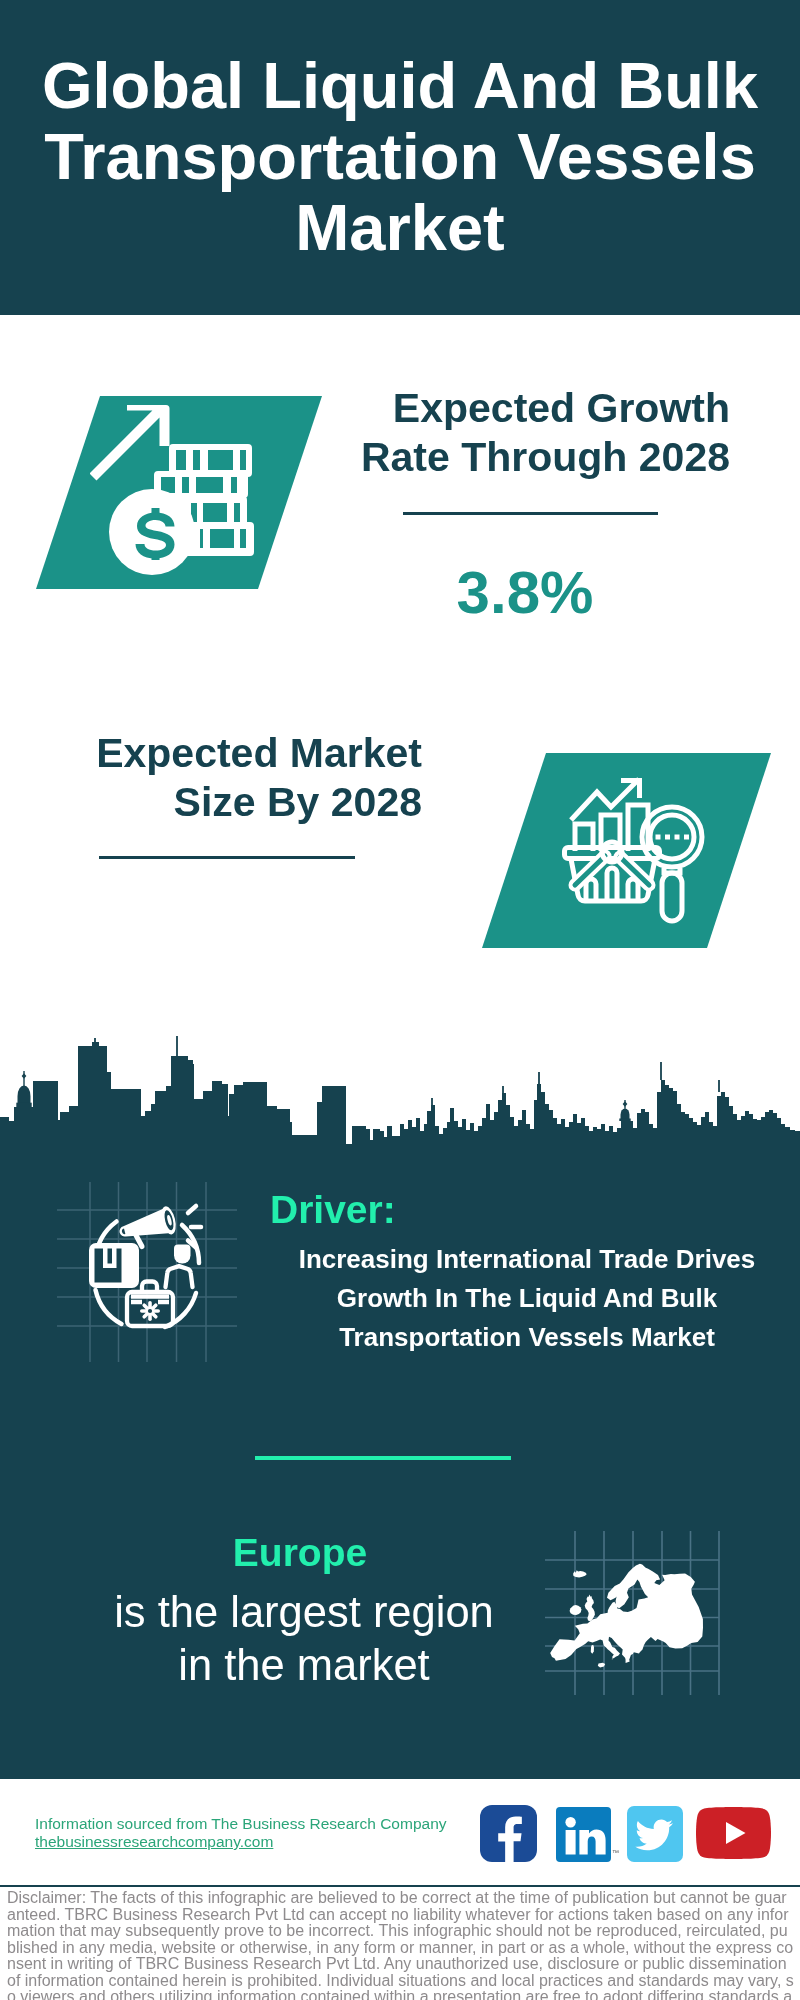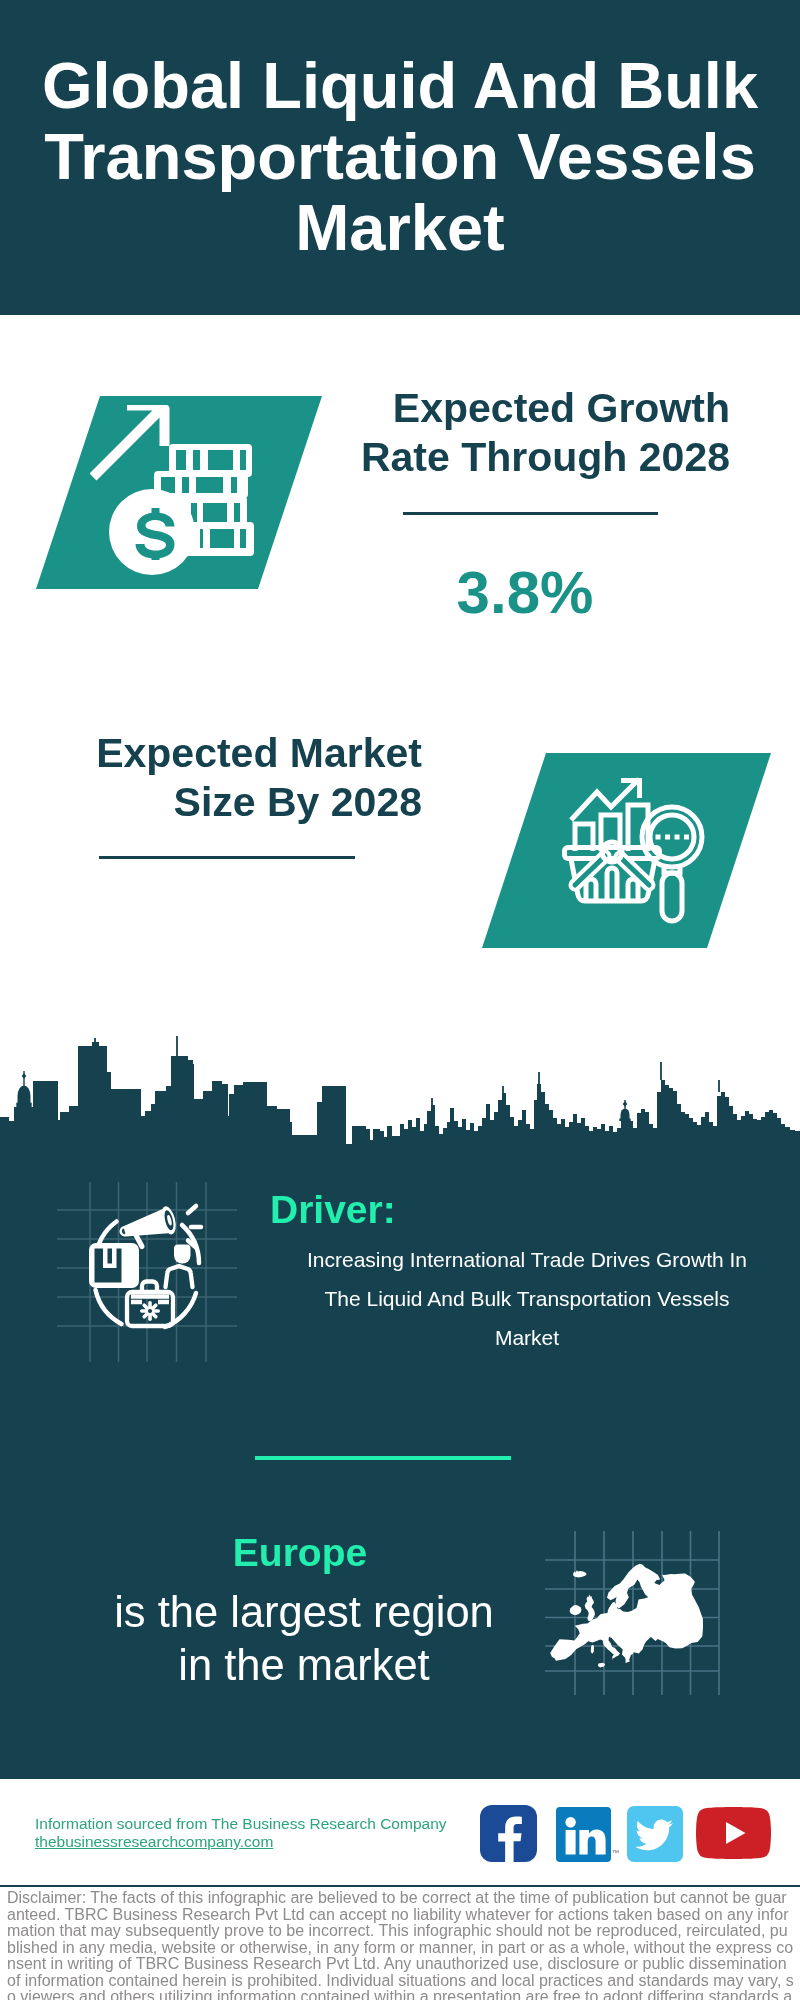--- a/index.html
+++ b/index.html
@@ -37,21 +37,21 @@
 
   
   .lower{position:absolute;left:0;top:1148px;width:800px;height:631px;background:#16424F;}
   .skyline{position:absolute;left:0;top:1020px;width:800px;height:132px;}
 
   
   .driver-icon{position:absolute;left:57px;top:1182px;width:180px;height:180px;}
   .driver-head{position:absolute;left:270px;top:1190px;width:500px;text-align:left;
     color:#22EFAD;font-weight:bold;font-size:39px;line-height:40px;}
   .driver-text{position:absolute;left:292px;top:1240px;width:470px;text-align:center;
-    color:#ffffff;font-weight:normal;font-size:21px;line-height:39px;}
+    color:#ffffff;font-weight:bold;font-size:26px;line-height:39px;}
   .driver-rule{position:absolute;left:255px;top:1456px;width:256px;height:4px;background:#22EFAD;}
 
   
   .region-name{position:absolute;left:60px;top:1533px;width:480px;text-align:center;
     color:#22EFAD;font-weight:bold;font-size:39px;line-height:40px;}
   .region-text{position:absolute;left:94px;top:1586px;width:420px;text-align:center;
     color:#ffffff;font-size:43.5px;line-height:53px;}
   .region-map{position:absolute;left:545px;top:1515px;width:180px;height:180px;}
 
   

